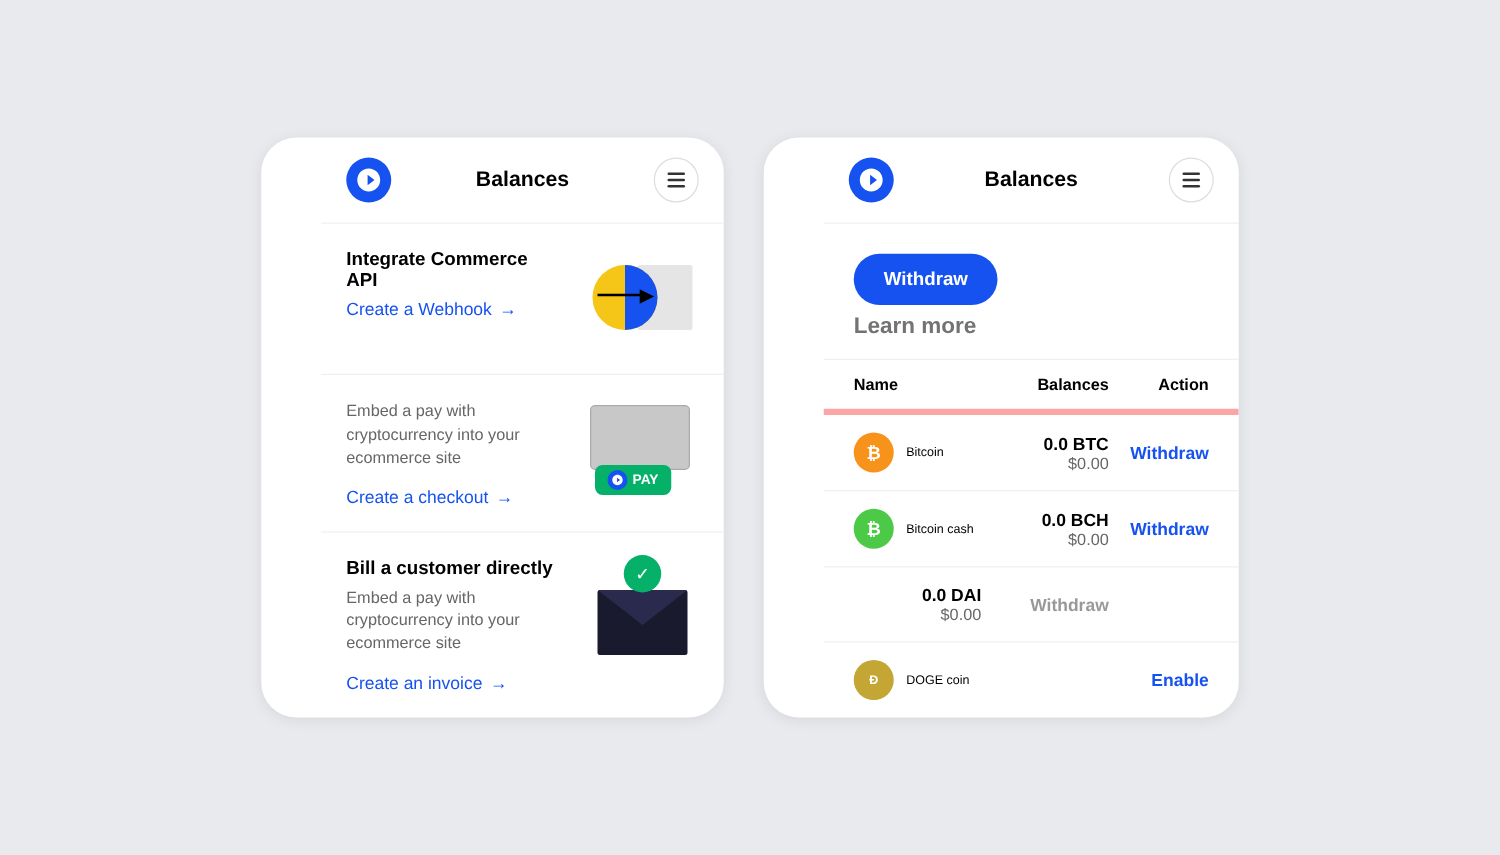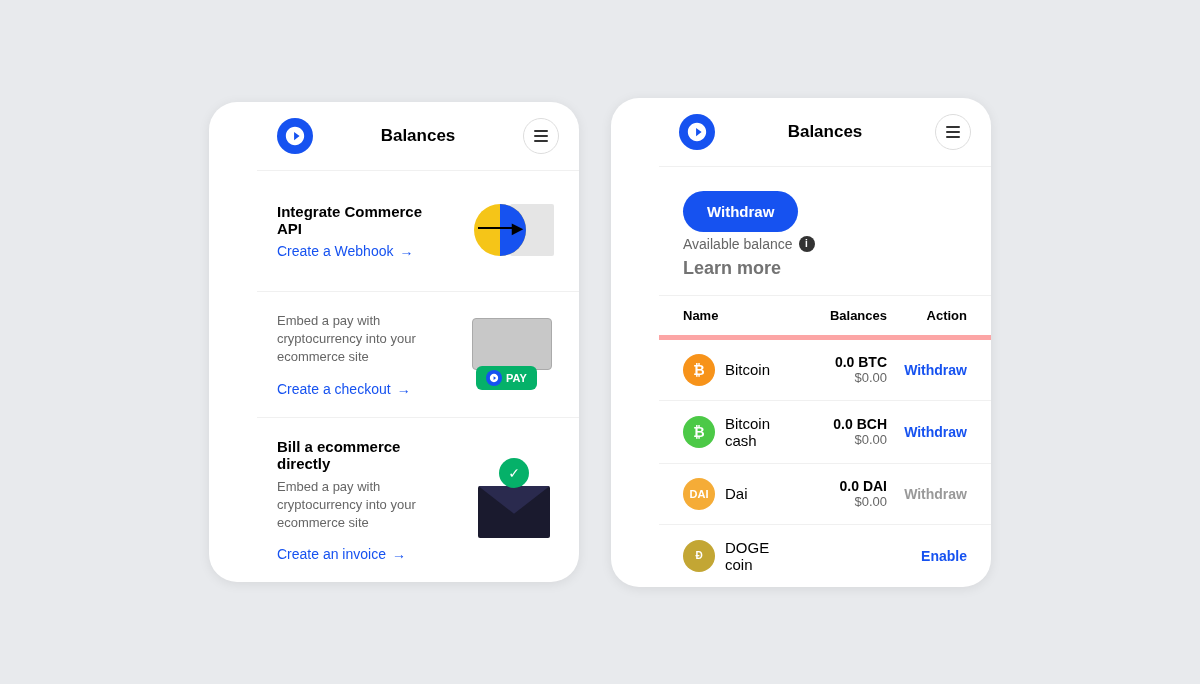--- a/index.html
+++ b/index.html
@@ -79,21 +79,21 @@
       height: 2px;
       background: #333;
       border-radius: 1px;
     }
 
     
     .section-item {
       padding: 20px 20px;
       border-bottom: 1px solid #f0f0f0;
       display: flex;
-      align-items: center;
+      align-items: flex-start;
       justify-content: space-between;
       gap: 26px;
     }
 
     .section-item:last-child {
       border-bottom: none;
     }
 
     .section-content {
       flex: 1;
@@ -353,21 +353,21 @@
       color: #fff;
       flex-shrink: 0;
     }
 
     .coin-btc { background: #f7931a; }
     .coin-bch { background: #4cc947; }
     .coin-dai { background: #f5ac37; }
     .coin-doge { background: #c3a634; }
 
     .coin-name {
-      font-size: 15px;
+      font-size: 10px;
       font-weight: 500;
       color: #000;
     }
 
     .coin-balance {
       text-align: right;
     }
 
     .coin-balance-crypto {
       font-size: 14px;
@@ -456,21 +456,21 @@
             </svg>
           </div>
           <span class="pay-btn-text">PAY</span>
         </div>
       </div>
     </div>
   </div>
 
   <div class="section-item">
     <div class="section-content">
-      <div class="section-title">Bill a ecommerce directly</div>
+      <div class="section-title">Bill a customer directly</div>
       <div class="section-desc">Embed a pay with cryptocurrency into your ecommerce site</div>
       <a class="section-link">
         <span>Create an invoice</span>
         <span>→</span>
       </a>
     </div>
     <div class="section-image">
       <div class="invoice-icon">
         <div class="invoice-envelope"></div>
         <div class="invoice-check">✓</div>
@@ -491,24 +491,20 @@
       <div class="menu-line"></div>
       <div class="menu-line"></div>
       <div class="menu-line"></div>
     </div>
   </div>
 
   <div class="balance-section">
     <div class="balance-top">
       <button class="withdraw-btn-large">Withdraw</button>
     </div>
-    <div class="balance-label">
-      <span>Available balance</span>
-      <div class="info-icon">i</div>
-    </div>
     <a class="learn-more-link">Learn more</a>
   </div>
 
   <div class="table-header">
     <div class="table-header-cell">Name</div>
     <div class="table-header-cell" style="text-align:right;">Balances</div>
     <div class="table-header-cell" style="text-align:right;">Action</div>
   </div>
 
   <div class="table-row">
@@ -529,24 +525,20 @@
       <span class="coin-name">Bitcoin cash</span>
     </div>
     <div class="coin-balance">
       <span class="coin-balance-crypto">0.0 BCH</span>
       <span class="coin-balance-usd">$0.00</span>
     </div>
     <div class="action-btn">Withdraw</div>
   </div>
 
   <div class="table-row">
-    <div class="coin-info">
-      <div class="coin-icon coin-dai" style="font-size:11px;font-weight:800;">DAI</div>
-      <span class="coin-name">Dai</span>
-    </div>
     <div class="coin-balance">
       <span class="coin-balance-crypto">0.0 DAI</span>
       <span class="coin-balance-usd">$0.00</span>
     </div>
     <div class="action-btn disabled">Withdraw</div>
   </div>
 
   <div class="table-row">
     <div class="coin-info">
       <div class="coin-icon coin-doge" style="font-size:10px;font-weight:800;">Ð</div>

